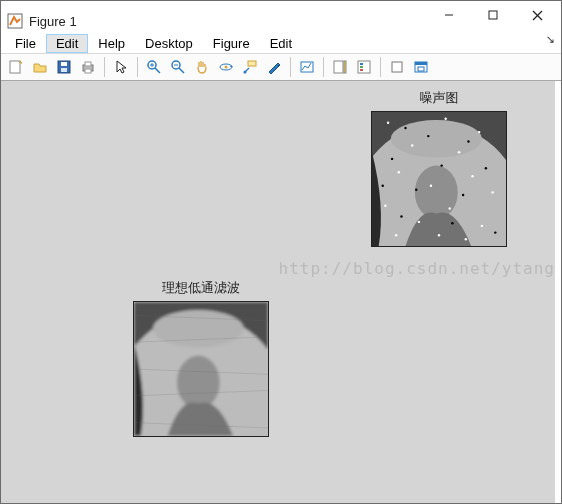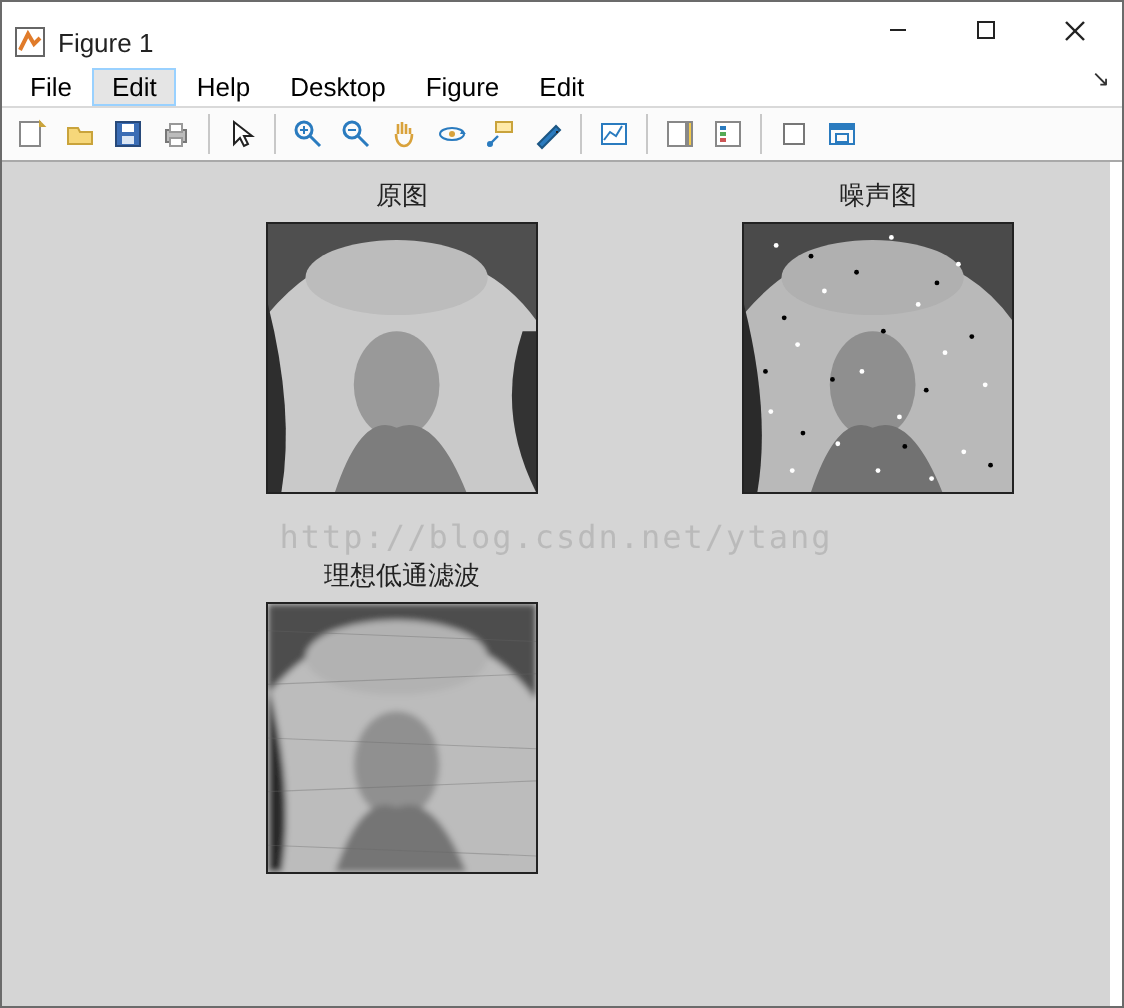--- a/index.html
+++ b/index.html
@@ -15,21 +15,21 @@
   .menu-item.hi { background: #e5e5e5; border: 1px solid #99d1ff; padding: 1px 9px; }
   .menubar .corner { position: absolute; right: 6px; top: 4px; font-size: 11px; color: #333; }
   .toolbar { height: 28px; display: flex; align-items: center; padding: 0 4px; border-top: 1px solid #d9d9d9; border-bottom: 1px solid #a9a9a9; background: #fbfbfb; gap: 2px; }
   .tb-btn { width: 22px; height: 22px; display: flex; align-items: center; justify-content: center; border: 1px solid transparent; }
   .tb-sep { width: 1px; height: 20px; background: #c8c8c8; margin: 0 3px; }
   .canvas { position: relative; background: #d5d5d5; height: calc(504px - 28px - 24px - 28px - 2px); overflow: hidden; border-right: 6px solid #fff; }
   .subplot { position: absolute; text-align: center; }
   .sp-title { font-size: 13px; color: #222; margin-bottom: 4px; font-family: "SimSun","Microsoft YaHei",sans-serif; }
   .imgbox { width: 136px; height: 136px; border: 1px solid #222; position: relative; overflow: hidden; }
   .imgbox svg { width: 100%; height: 100%; display: block; }
-  .wm { position: absolute; left: 0; right: 0; top: 178px; text-align: center; color: rgba(120,120,120,0.28); font-size: 16px; letter-spacing: 1px; pointer-events: none; font-family: monospace; }
+  .wm { position: absolute; left: 0; right: 0; top: 178px; text-align: right; color: rgba(120,120,120,0.28); font-size: 16px; letter-spacing: 1px; pointer-events: none; font-family: monospace; }
 </style>
 </head>
 <body>
 
 <div class="window">
 
   <div class="titlebar">
     <span class="app-icon">
       <svg viewBox="0 0 16 16">
           <rect x="1" y="1" width="14" height="14" fill="#fff" stroke="#666"></rect>
@@ -172,34 +172,20 @@
         <svg width="16" height="16">
           <rect x="2" y="3" width="12" height="10" fill="none" stroke="#2a7bbf"></rect>
           <rect x="2" y="3" width="12" height="3" fill="#2a7bbf"></rect>
           <rect x="5" y="8" width="6" height="4" fill="none" stroke="#2a7bbf"></rect>
         </svg>
       </span>
   </div>
 
   <div class="canvas">
 
-    <div class="subplot" style="left:132px; top:8px;">
-      <div class="sp-title">原图</div>
-      <div class="imgbox">
-        <svg viewBox="0 0 100 100" preserveAspectRatio="none">
-          <rect width="100" height="100" fill="#4f4f4f"></rect>
-          <path d="M-5 40 Q20 5 55 10 Q95 15 110 55 L110 110 L-5 110 Z" fill="#c9c9c9"></path>
-          <ellipse cx="48" cy="60" rx="16" ry="20" fill="#999"></ellipse>
-          <ellipse cx="48" cy="20" rx="34" ry="14" fill="#bcbcbc"></ellipse>
-          <path d="M25 100 Q35 70 48 76 Q62 70 74 100 Z" fill="#7d7d7d"></path>
-          <path d="M0 30 Q10 70 5 100 L0 100 Z" fill="#2e2e2e"></path>
-          <path d="M95 40 Q85 70 100 100 L100 40 Z" fill="#333"></path>
-        </svg>
-      </div>
-    </div>
 
     <div class="subplot" style="left:132px; top:198px;">
       <div class="sp-title">理想低通滤波</div>
       <div class="imgbox">
         <svg viewBox="0 0 100 100" preserveAspectRatio="none">
           <defs>
               <filter id="bl">
                 <feGaussianBlur stdDeviation="1.2"></feGaussianBlur>
               </filter>
             </defs>

